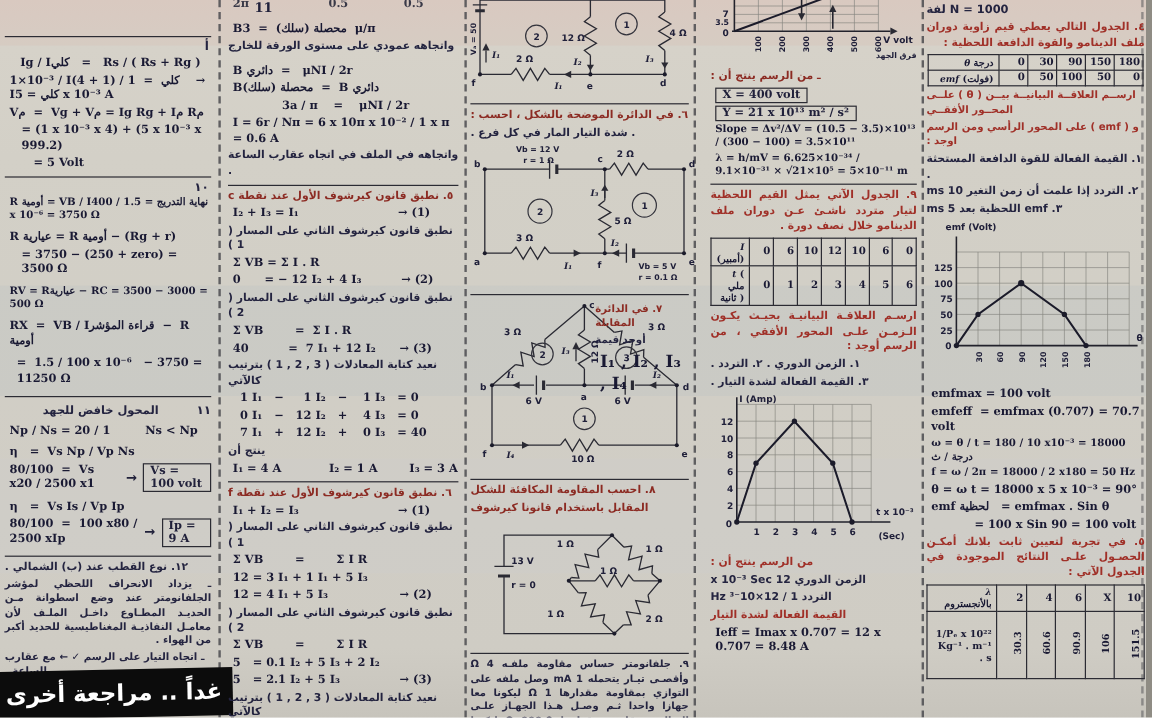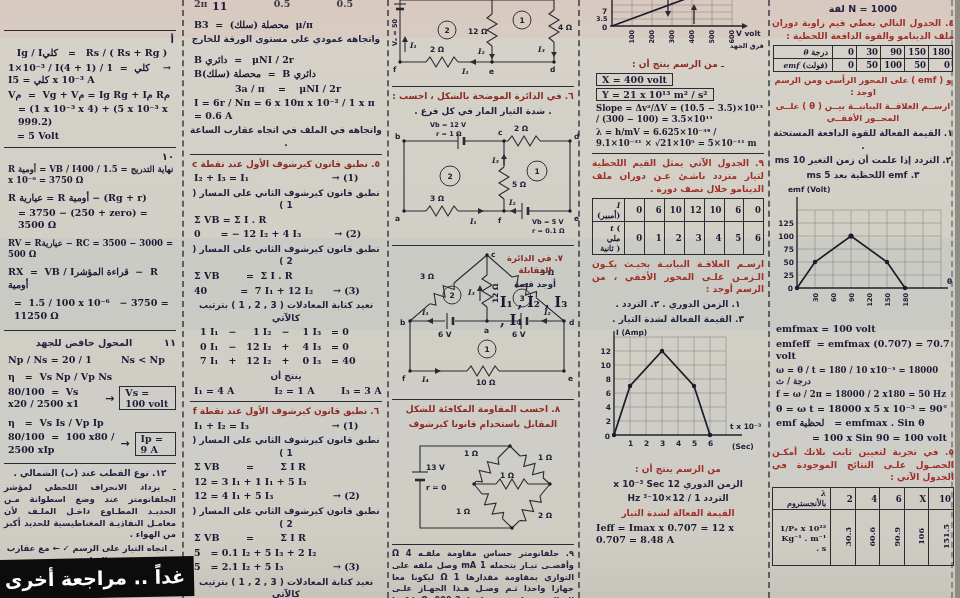--- a/index.html
+++ b/index.html
@@ -9,21 +9,21 @@
   .band{position:absolute;left:0;width:960px;pointer-events:none}
   .b1{top:0;height:38px;background:rgba(214,176,166,.18)}
   .b2{top:238px;height:92px;background:rgba(173,182,198,.17)}
   .b3{top:382px;height:96px;background:rgba(203,203,209,.22)}
   .edge-r{position:absolute;right:0;top:0;width:5px;height:598px;background:#8f8c84}
   .sep{position:absolute;top:0;bottom:0;width:0;border-left:2px dashed #4c4c50;opacity:.85}
   .col{position:absolute;top:0}
   .eq{font-family:"DejaVu Serif",serif;font-size:9.5px;color:#191933;direction:ltr;text-align:left;
       white-space:pre-wrap;line-height:1.32;margin:2px 0 2px 4px;font-weight:bold}
   .eqs{font-size:8.5px}
-  .ar{font-size:9px;direction:rtl;text-align:center;line-height:1.4;font-weight:bold;color:#242440;margin:2px 0}
+  .ar{font-size:9px;direction:rtl;text-align:left;line-height:1.4;font-weight:bold;color:#242440;margin:2px 0}
   .just{text-align:justify}
   .red{color:#8c2b23}
   .red2{color:#a03028}
   .hr{border-top:1.6px solid #2b2b33;margin:4px 0 3px 0}
   .mrow{display:flex;justify-content:flex-end;margin:0 2px}
   .marker{font-weight:bold;font-size:10px;color:#242440}
   .eqrow{display:flex;align-items:center;gap:5px;direction:ltr;margin:2px 0 2px 4px}
   .boxed{border:1.3px solid #2b2b33;padding:0 5px;font-family:"DejaVu Serif",serif;font-size:9.5px;font-weight:bold}
   .arrow{font-size:11px;font-weight:bold}
   .ctr{text-align:center}
@@ -69,21 +69,21 @@
 
 <div class="col" id="col1" style="left:4px;width:172px">
   <div class="hr" style="margin-top:30px"></div>
   <div class="mrow">
       <span class="marker">أ</span>
     </div>
   <div class="eq ctr">Ig / Iكلي   =   Rs / ( Rs + Rg )</div>
   <div class="eq">1×10⁻³ / Iكلي  =  1 / (1 + 4)    → Iكلي = 5 x 10⁻³ A</div>
   <div class="eq">Vم  =  Vg + Vم = Ig Rg + Iم Rم</div>
   <div class="eq" style="margin-left:14px">= (1 x 10⁻³ x 4) + (5 x 10⁻³ x 999.2)</div>
-  <div class="eq" style="margin-left:13px">= 5 Volt</div>
+  <div class="eq" style="margin-left:24px">= 5 Volt</div>
   <div class="hr"></div>
   <div class="mrow">
       <span class="marker">١٠</span>
     </div>
   <div class="eq eqs">R أومية = VB / Iنهاية التدريج = 1.5 / 400 x 10⁻⁶ = 3750 Ω</div>
   <div class="eq" style="margin-top:6px">R عيارية = R أومية − (Rg + r)</div>
   <div class="eq" style="margin-left:14px">= 3750 − (250 + zero) = 3500 Ω</div>
   <div class="eq eqs" style="margin-top:6px">RV = Rعيارية − RC = 3500 − 3000 = 500 Ω</div>
   <div class="eq" style="margin-top:6px">RX  =  VB / Iقراءة المؤشر  −  R أومية</div>
   <div class="eq" style="margin-top:6px;margin-left:10px">=  1.5 / 100 x 10⁻⁶   − 3750 = 11250 Ω</div>
@@ -437,22 +437,22 @@
       <td class="lbl"><span class="sti">emf</span>  <span>(فولت)</span></td>
       <td>0</td>
       <td>50</td>
       <td>100</td>
       <td>50</td>
       <td>0</td>
     </tr>
   </tbody>
     </table>
 
+  <div class="ar red2" style="font-size:8.5px">ارســم العلاقــة البيانيــة بيــن ( θ ) علــى المحــور الأفقــي</div>
   <div class="ar red2" style="font-size:8.5px">و ( emf ) على المحور الرأسي ومن الرسم اوجد :</div>
-  <div class="ar red2" style="font-size:8.5px">ارســم العلاقــة البيانيــة بيــن ( θ ) علــى المحــور الأفقــي</div>
   <div class="ar">١.  القيمة الفعالة للقوة الدافعة المستحثة .</div>
   <div class="ar">٢.  التردد إذا علمت أن زمن التغير 10 ms</div>
   <div class="ar">٣.  emf اللحظية بعد 5 ms</div>
 
   <svg width="182" height="134" viewBox="0 0 182 134">
     <text class="st" x="16" y="9">emf   (Volt)</text>
     <path class="grid" d="M25 27 V105 M43 27 V105 M61 27 V105 M79 27 V105 M97 27 V105 M115 27 V105 M133 27 V105 M151 27 V105 M169 27 V105 M25 27 H169 M25 40 H169 M25 53 H169 M25 66 H169 M25 79 H169 M25 92 H169"></path>
     <path class="axis" d="M25 14 V105 M25 105 H176"></path>
     <text class="st" text-anchor="end" x="22" y="43">125</text>
     <text class="st" text-anchor="end" x="22" y="56">100</text>

